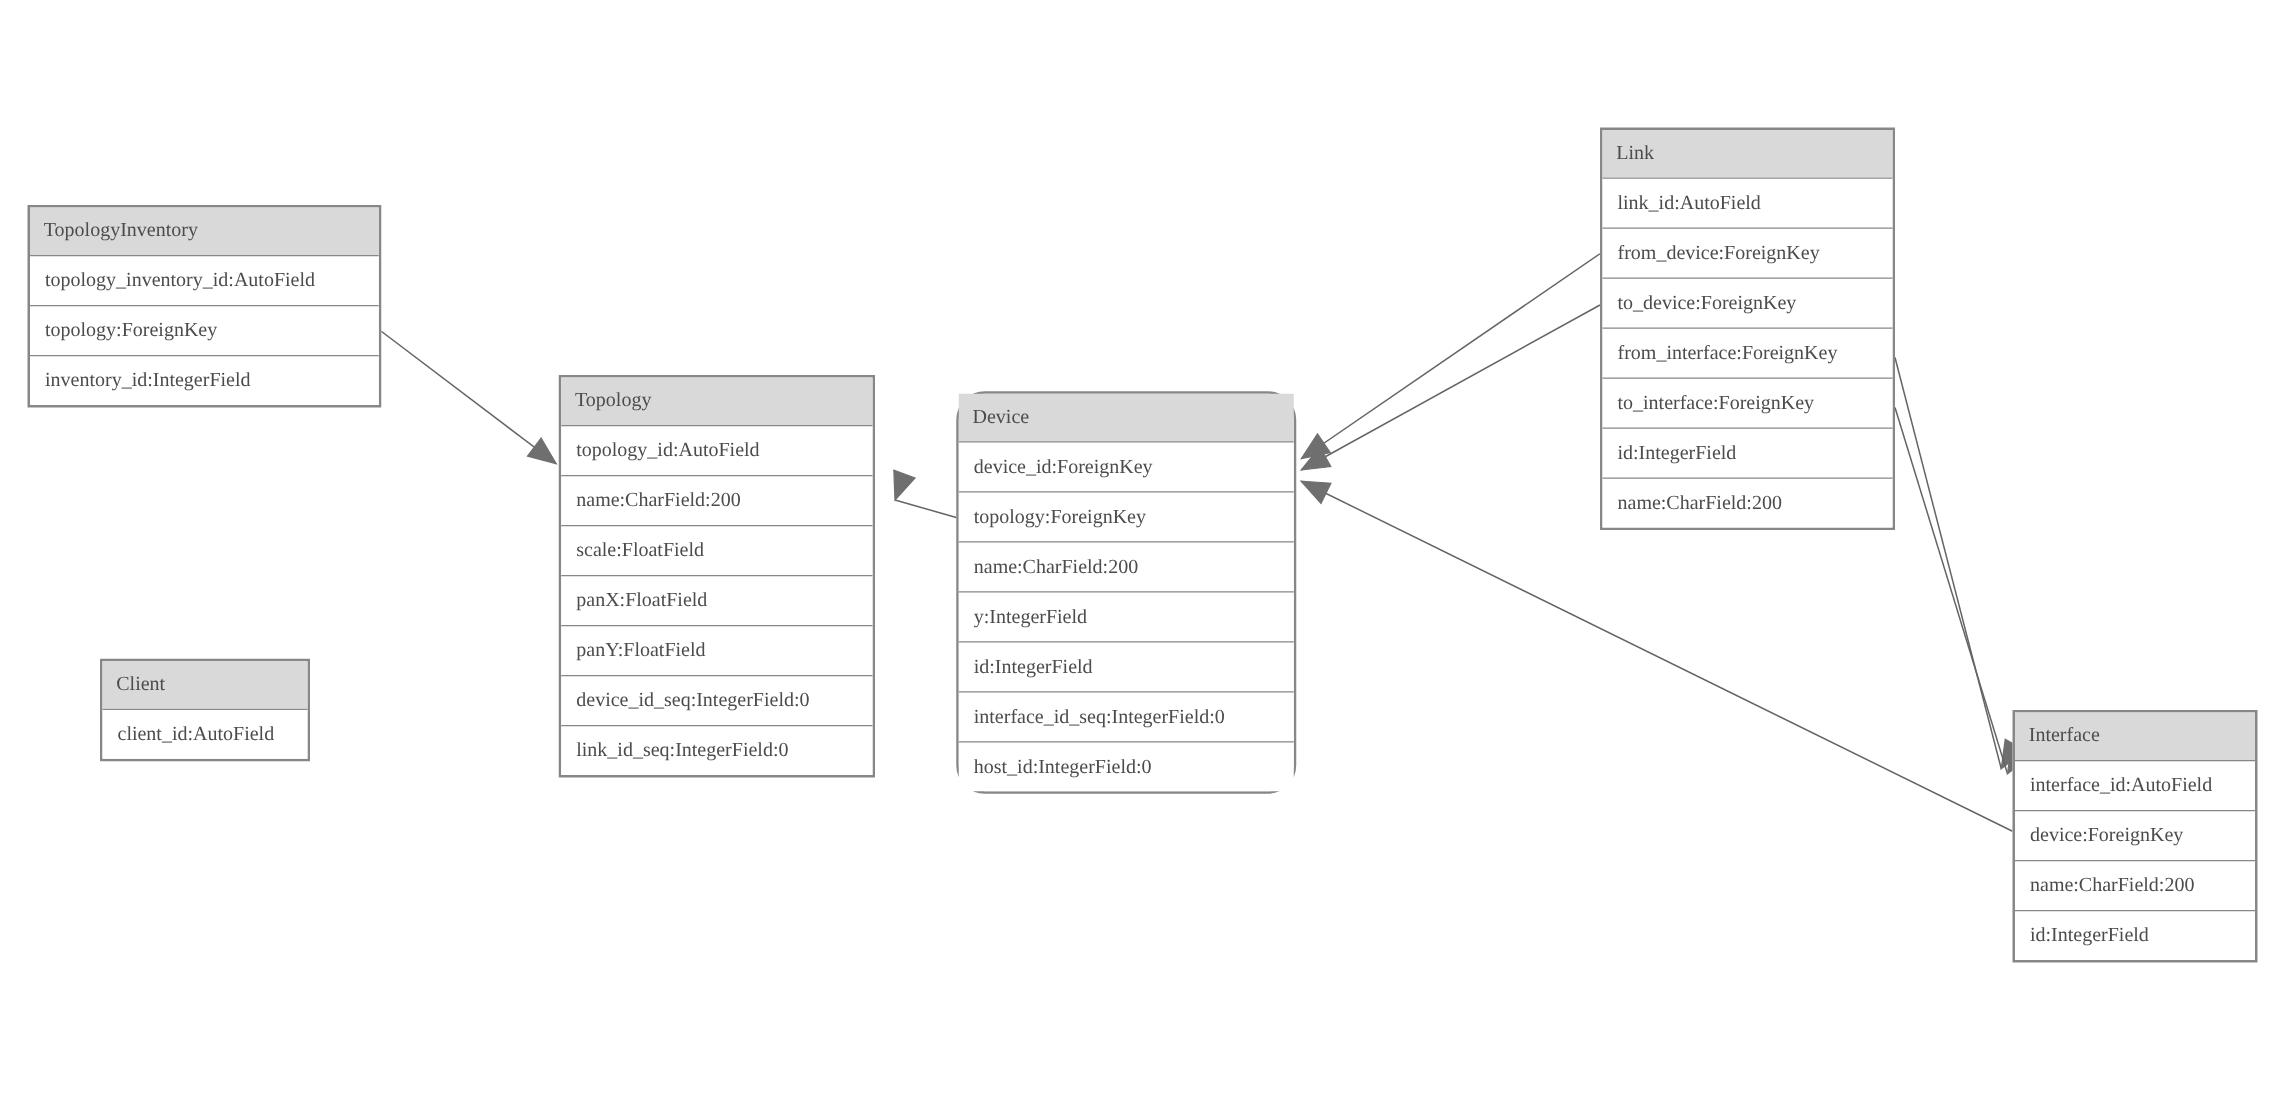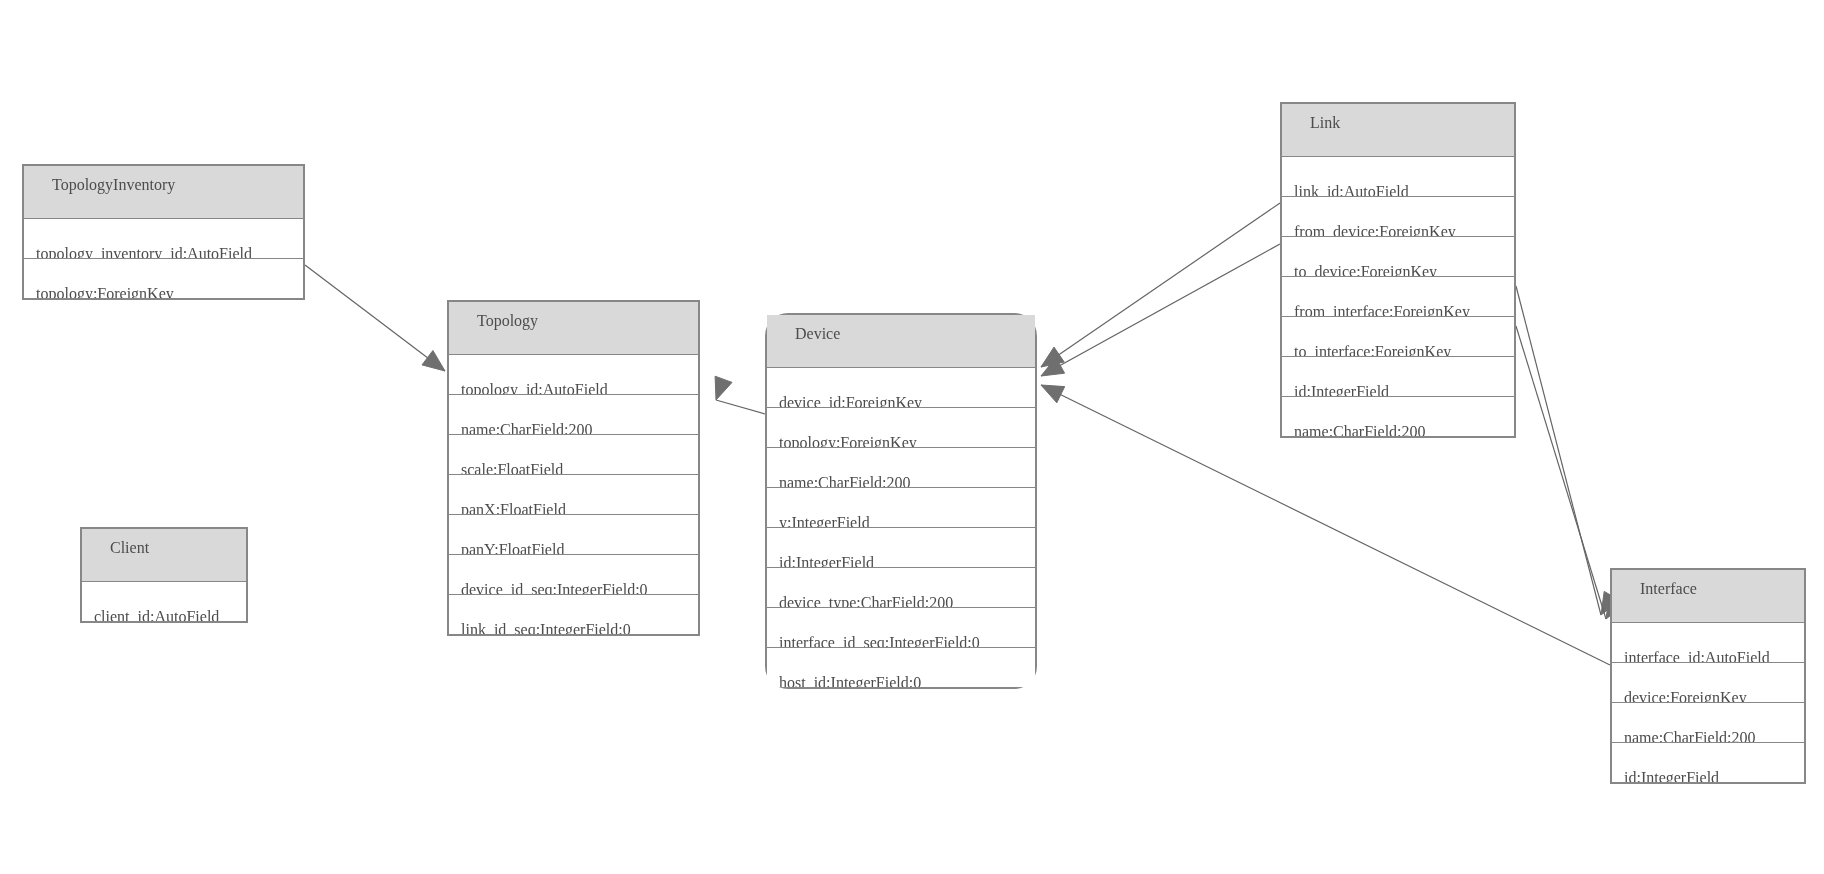--- a/index.html
+++ b/index.html
@@ -18,32 +18,32 @@
   }
   .entity {
     position: absolute;
     background: #ffffff;
     border: 2px solid #878787;
     box-sizing: border-box;
     color: #4c4c4c;
     font-size: 16px;
   }
   .entity-header {
-    height: 52px;
+    height: 38px;
     line-height: 38px;
-    padding: 0 28px;
+    padding: 0 11px;
     background: #d9d9d9;
     box-sizing: border-box;
     white-space: nowrap;
     overflow: hidden;
   }
   .entity-row {
     height: 40px;
     line-height: 39px;
-    padding: 15px 12px;
+    padding: 0 12px;
     border-top: 1px solid #878787;
     box-sizing: border-box;
     background: #ffffff;
     white-space: nowrap;
     overflow: hidden;
   }
   .edge-line {
     stroke: #646464;
     stroke-width: 1.2;
     fill: none;
@@ -72,20 +72,21 @@
       <line x1="1516" y1="326" x2="1606" y2="619" class="edge-line"></line>
       <polygon points="1606.0,619.0 1624.8,604.4 1609.2,595.4" class="edge-arrow"></polygon>
       <line x1="1610" y1="665" x2="1041" y2="385" class="edge-line"></line>
       <polygon points="1041.0,385.0 1056.8,402.8 1064.7,386.6" class="edge-arrow"></polygon>
     </svg>
   <div id="entity-container">
       <div class="entity" style="left: 22px; top: 164px; width: 283px;">
         <div class="entity-header">TopologyInventory</div>
         <div class="entity-row">topology_inventory_id:AutoField</div>
         <div class="entity-row">topology:ForeignKey</div>
+        <div class="entity-row">inventory_id:IntegerField</div>
       </div>
       <div class="entity" style="left: 447px; top: 300px; width: 253px;">
         <div class="entity-header">Topology</div>
         <div class="entity-row">topology_id:AutoField</div>
         <div class="entity-row">name:CharField:200</div>
         <div class="entity-row">scale:FloatField</div>
         <div class="entity-row">panX:FloatField</div>
         <div class="entity-row">panY:FloatField</div>
         <div class="entity-row">device_id_seq:IntegerField:0</div>
         <div class="entity-row">link_id_seq:IntegerField:0</div>
@@ -94,21 +95,20 @@
         <div class="entity-header">Client</div>
         <div class="entity-row">client_id:AutoField</div>
       </div>
       <div class="entity" style="left: 765px; top: 313px; width: 272px; border-radius: 23px;">
         <div class="entity-header">Device</div>
         <div class="entity-row">device_id:ForeignKey</div>
         <div class="entity-row">topology:ForeignKey</div>
         <div class="entity-row">name:CharField:200</div>
         <div class="entity-row">y:IntegerField</div>
         <div class="entity-row">id:IntegerField</div>
-        <div class="entity-row">device_type:CharField:200</div>
         <div class="entity-row">interface_id_seq:IntegerField:0</div>
         <div class="entity-row">host_id:IntegerField:0</div>
       </div>
       <div class="entity" style="left: 1280px; top: 102px; width: 236px;">
         <div class="entity-header">Link</div>
         <div class="entity-row">link_id:AutoField</div>
         <div class="entity-row">from_device:ForeignKey</div>
         <div class="entity-row">to_device:ForeignKey</div>
         <div class="entity-row">from_interface:ForeignKey</div>
         <div class="entity-row">to_interface:ForeignKey</div>

